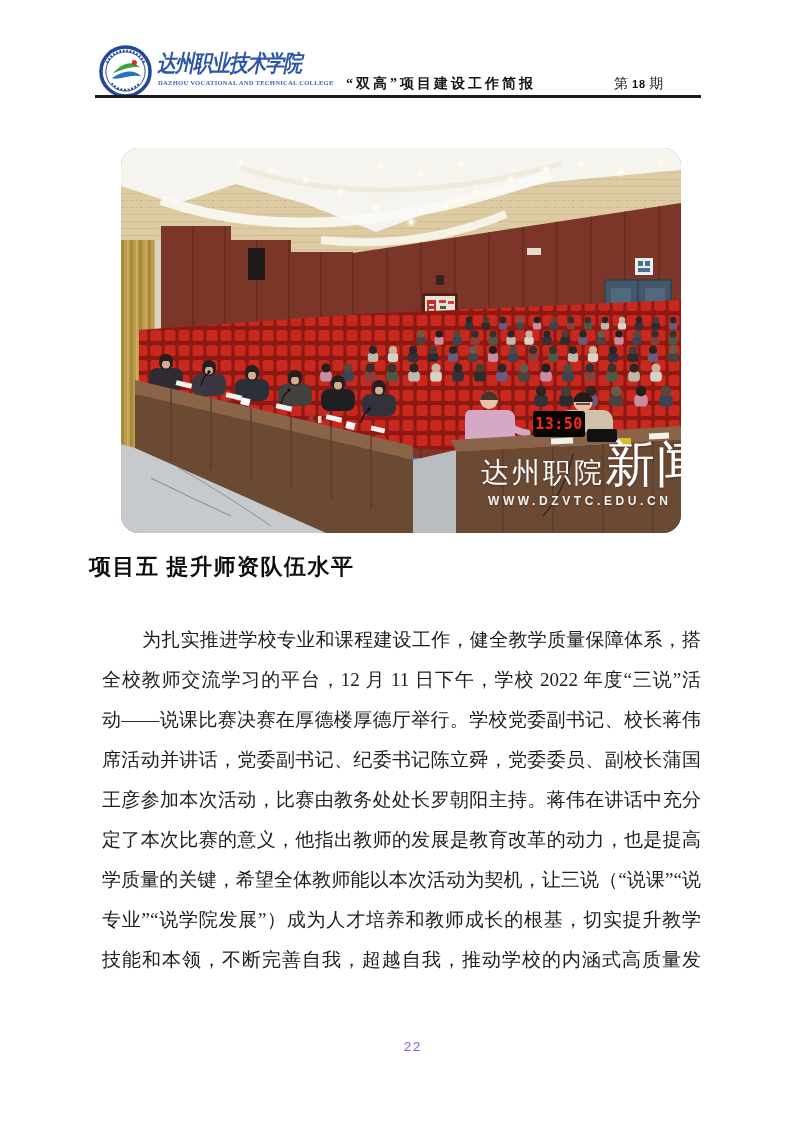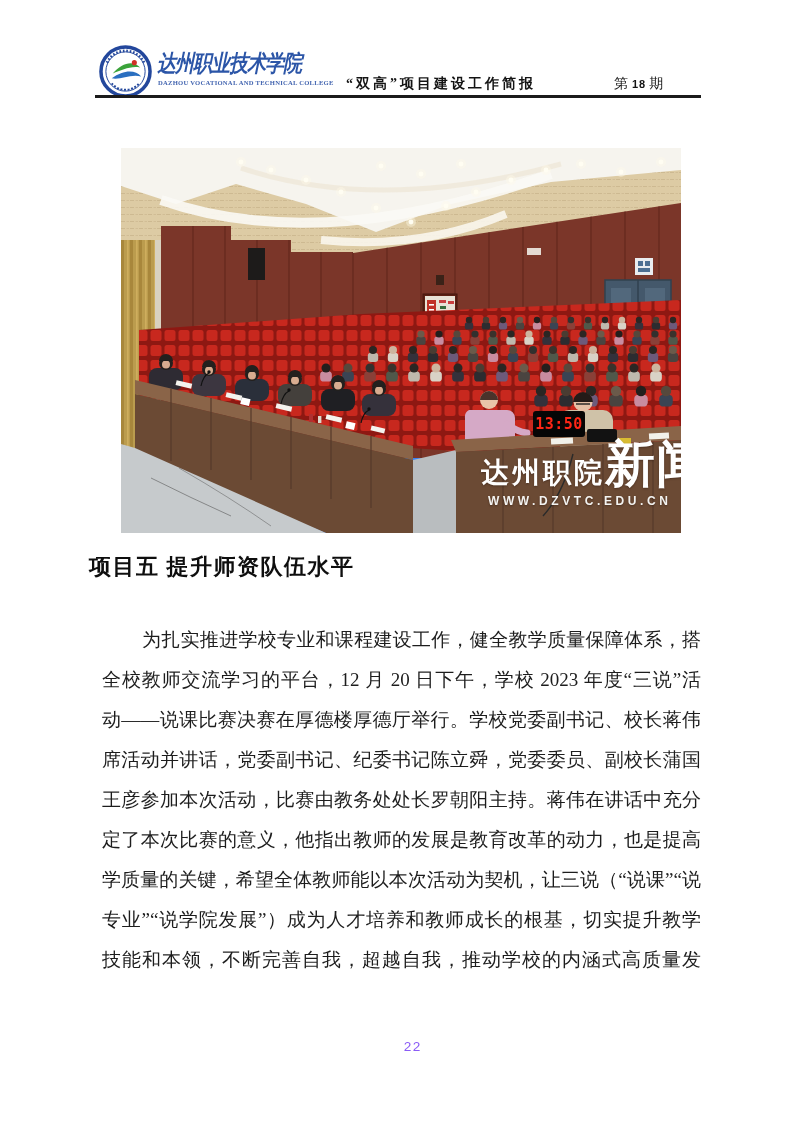--- a/index.html
+++ b/index.html
@@ -25,31 +25,31 @@
   }
   .issue{
     position:absolute;left:614px;top:75px;width:90px;
     font-size:14px;color:#141414;white-space:nowrap;letter-spacing:1px;
   }
   .issue .num{font-family:"Liberation Sans",sans-serif;font-weight:bold;font-size:11px;padding:0 3px;}
   .header-rule{position:absolute;left:95px;top:95px;width:606px;height:2.6px;background:#1b1b1b;}
   
   .photo{
     position:absolute;left:121px;top:148px;width:560px;height:385px;margin:0;
-    background:#3b82f6;overflow:hidden;
+    background:#3b82f6;overflow:hidden;border-radius:18px;
   }
   .photo svg{position:absolute;left:0;top:0;}
   .clock{
     position:absolute;left:412px;top:263px;width:52px;height:26px;background:#060606;
     border-radius:3px;display:flex;align-items:center;justify-content:center;
     color:#ff2616;font-family:"DejaVu Sans Mono",monospace;font-weight:bold;font-size:15px;letter-spacing:.5px;
   }
   .watermark{
     position:absolute;left:360px;top:293px;display:flex;align-items:flex-end;
-    color:#ffffff;font-weight:bold;white-space:nowrap;
+    color:#ffffff;font-weight:normal;white-space:nowrap;
     text-shadow:0 1px 2px rgba(40,20,10,.45);
   }
   .watermark .wm-small{font-size:28px;line-height:1;letter-spacing:3px;}
   .watermark .wm-big{font-size:50px;line-height:.92;letter-spacing:1px;}
   .watermark-url{
     position:absolute;left:367px;top:346px;color:#f3f3f1;font-weight:bold;
     font-size:12px;letter-spacing:3.6px;white-space:nowrap;
     font-family:"Liberation Sans",sans-serif;text-shadow:0 1px 2px rgba(40,20,10,.45);
   }
   
@@ -439,21 +439,21 @@
     <div class="watermark">
       <span class="wm-small">达州职院</span>
         <span class="wm-big">新闻</span>
     </div>
     <div class="watermark-url">WWW.DZVTC.EDU.CN</div>
   </figure>
 
   <h2 class="heading">项目五 提升师资队伍水平</h2>
   <div class="para">
       <div class="body-line">为扎实推进学校专业和课程建设工作，健全教学质量保障体系，搭建</div>
-      <div class="body-line">全校教师交流学习的平台，12 月 20 日下午，学校 2023 年度“三说”活</div>
+      <div class="body-line">全校教师交流学习的平台，12 月 11 日下午，学校 2022 年度“三说”活</div>
       <div class="body-line">动——说课比赛决赛在厚德楼厚德厅举行。学校党委副书记、校长蒋伟出</div>
       <div class="body-line">席活动并讲话，党委副书记、纪委书记陈立舜，党委委员、副校长蒲国林、</div>
       <div class="body-line">王彦参加本次活动，比赛由教务处处长罗朝阳主持。蒋伟在讲话中充分肯</div>
       <div class="body-line">定了本次比赛的意义，他指出教师的发展是教育改革的动力，也是提高教</div>
       <div class="body-line">学质量的关键，希望全体教师能以本次活动为契机，让三说（“说课”“说</div>
       <div class="body-line">专业”“说学院发展”）成为人才培养和教师成长的根基，切实提升教学</div>
       <div class="body-line">技能和本领，不断完善自我，超越自我，推动学校的内涵式高质量发展。</div>
     </div>
 
   <div class="page-number">22</div>

